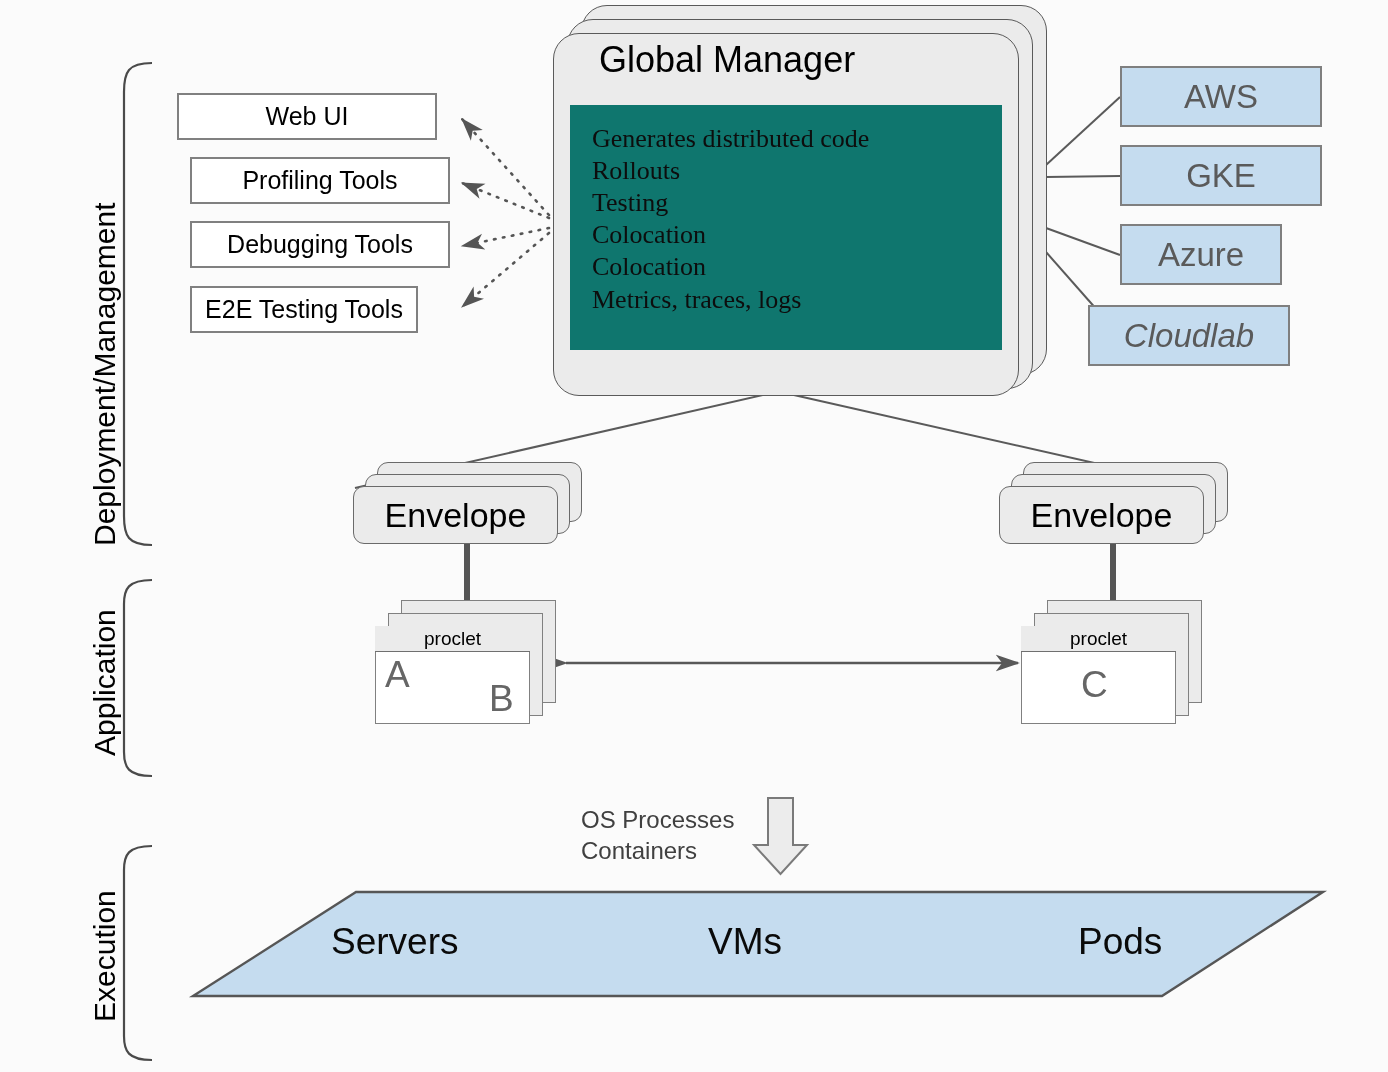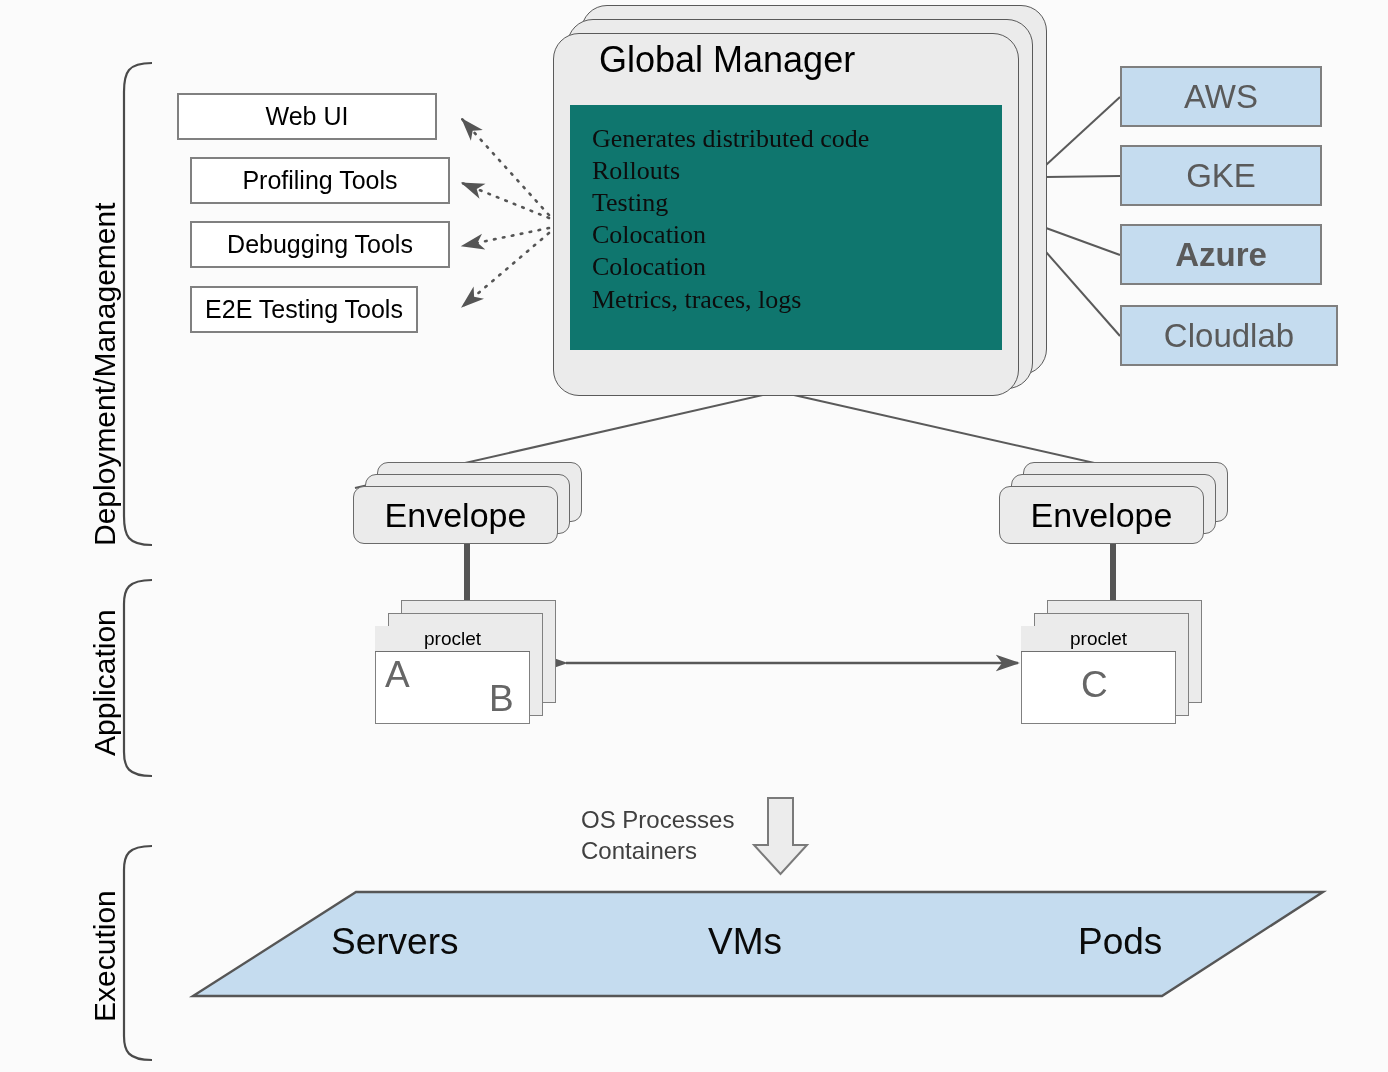--- a/index.html
+++ b/index.html
@@ -215,24 +215,24 @@
     <div>Colocation</div>
     <div>Metrics, traces, logs</div>
   </div>
 
   <div class="cloudbox" style="left:1120px; top:66px; width:202px; height:61px;">
     <span>AWS</span>
   </div>
   <div class="cloudbox" style="left:1120px; top:145px; width:202px; height:61px;">
     <span>GKE</span>
   </div>
-  <div class="cloudbox" style="left:1120px; top:224px; width:202px; height:61px;font-weight:bold;">
+  <div class="cloudbox" style="left:1120px; top:224px; width:162px; height:61px;">
     <span>Azure</span>
   </div>
-  <div class="cloudbox" style="left:1120px; top:305px; width:218px; height:61px;">
+  <div class="cloudbox" style="left:1088px; top:305px; width:202px; height:61px;font-style:italic;">
     <span>Cloudlab</span>
   </div>
 
   <div class="env-card" style="left:377px; top:462px; width:205px; height:60px;"></div>
   <div class="env-card" style="left:365px; top:474px; width:205px; height:60px;"></div>
   <div class="env-card" style="left:353px; top:486px; width:205px; height:58px;"></div>
   <div class="env-label" style="left:353px; top:486px; width:205px; height:58px;">Envelope</div>
 
   <div class="proclet-back" style="left:401px; top:600px; width:155px; height:103px;"></div>
   <div class="proclet-back" style="left:388px; top:613px; width:155px; height:103px;"></div>

